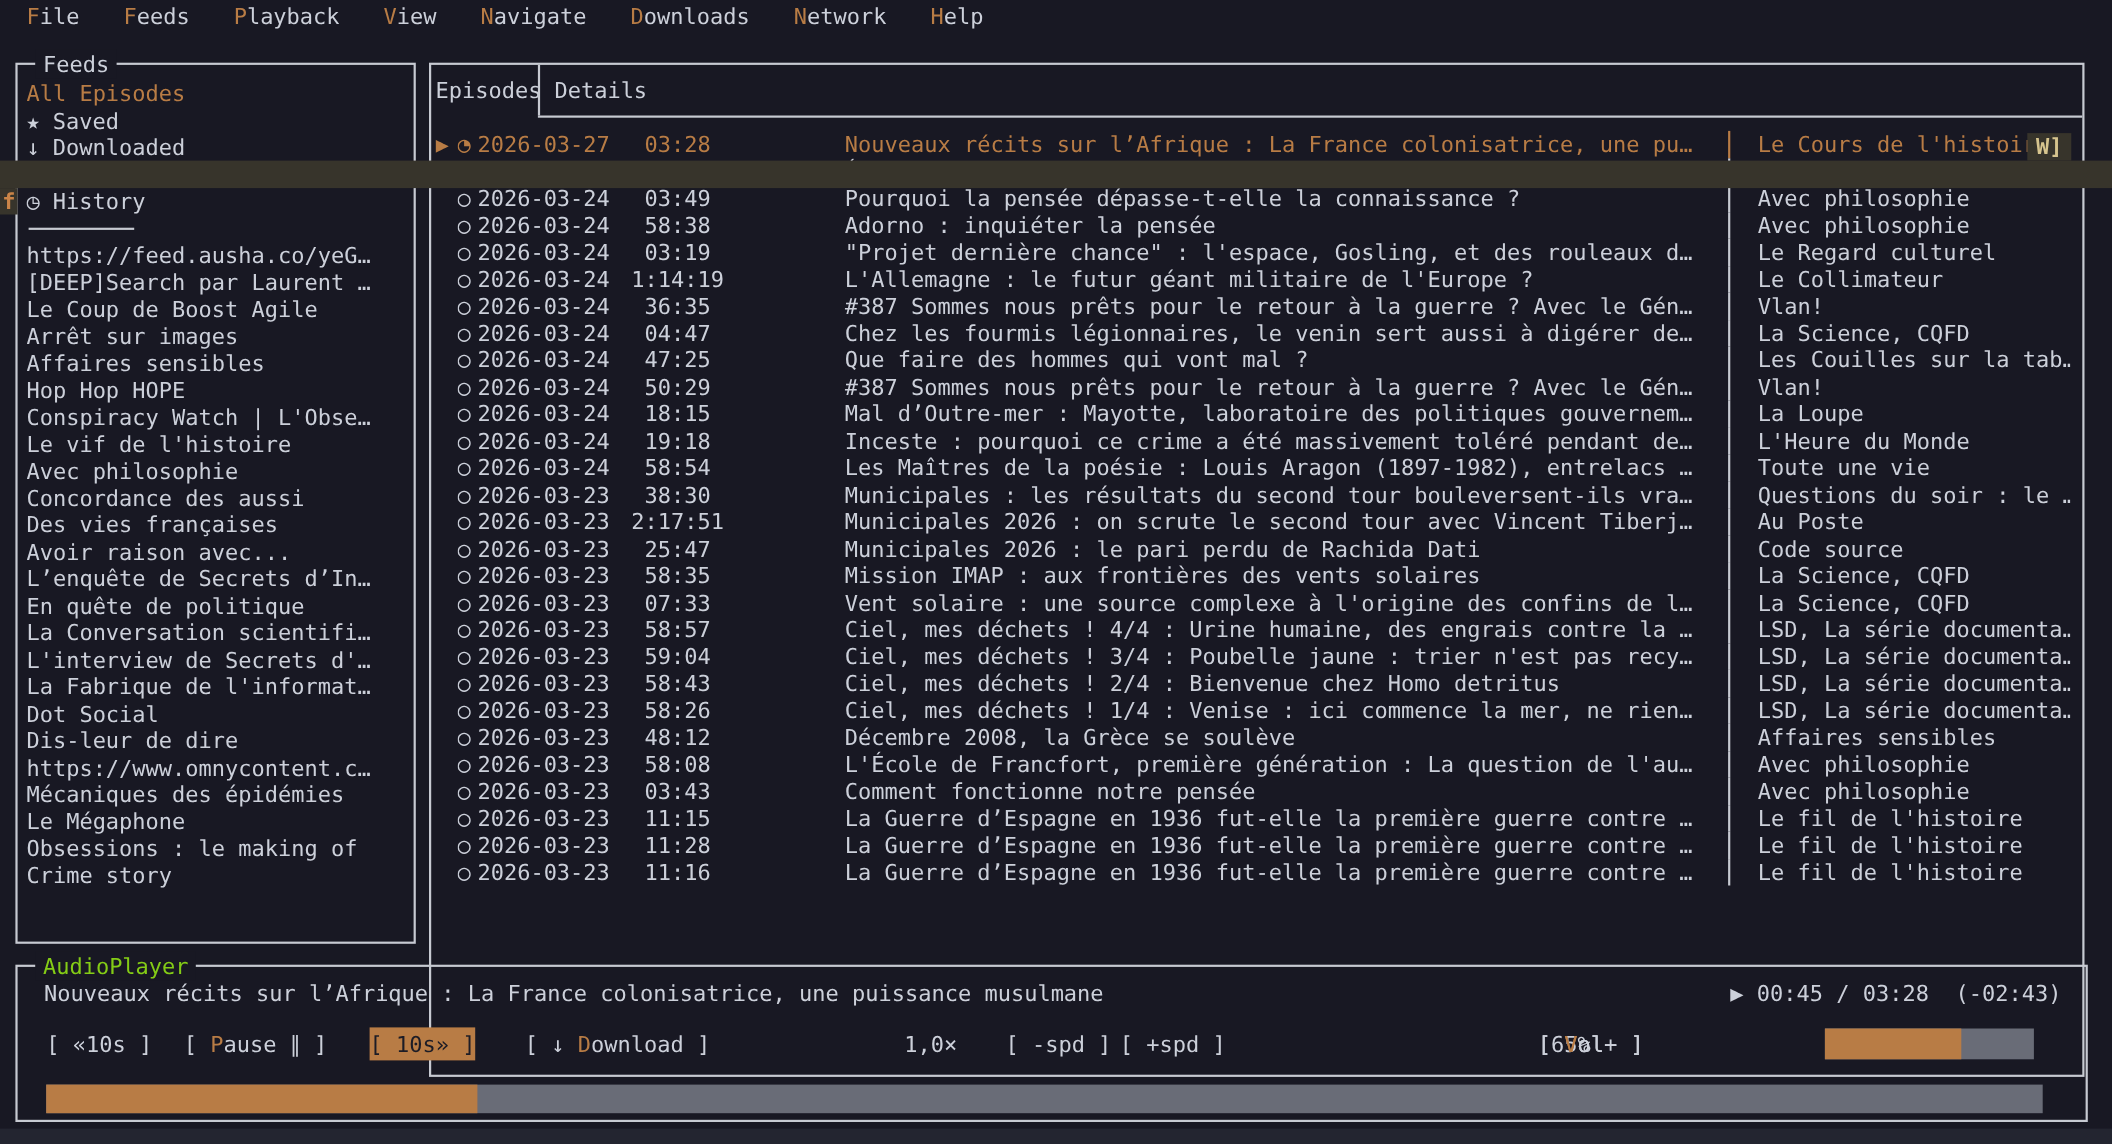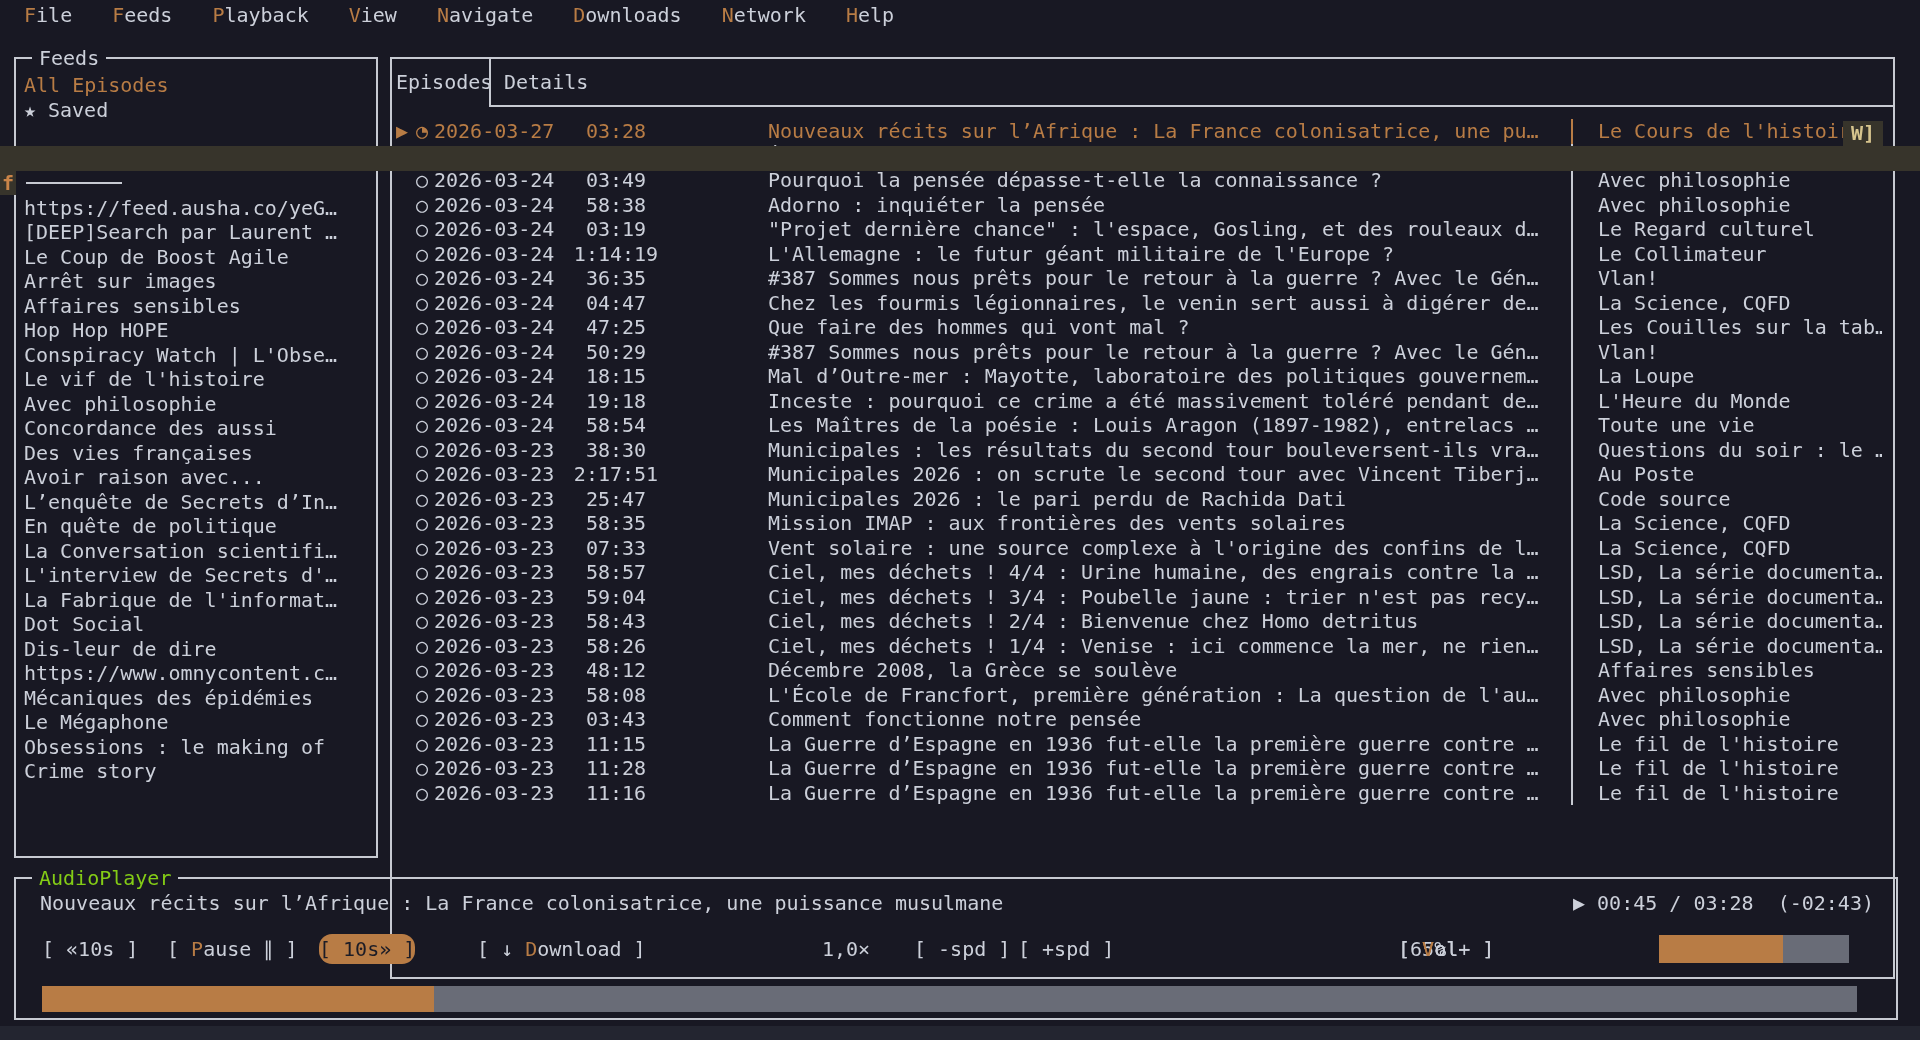--- a/index.html
+++ b/index.html
@@ -67,21 +67,21 @@
 
   
   .player-panel { left:14px; top:877px; width:1884px; height:143px; }
   .player-title { color:#84cc16; }
   .track-title { position:absolute; left:24px; top:12px; white-space:pre; }
   .time-info { position:absolute; right:22px; top:12px; white-space:pre; }
   .controls { position:absolute; left:0; top:55px; width:100%; height:30px; }
   .pbtn { position:absolute; white-space:pre; height:30px; line-height:30px; cursor:default; }
   .btn-skip-back { left:26px; }
   .btn-pause { left:151px; }
-  .btn-skip-fwd { left:303px;border-radius:13px; }
+  .btn-skip-fwd { left:320px; }
   .btn-download { left:441px;margin-left:20px; }
   .speed-display { position:absolute; left:806px; top:0; height:30px; line-height:30px; }
   .btn-speed-down { left:898px; }
   .btn-speed-up { left:1002px; }
   .vol-group { position:absolute; left:1382px; top:0; height:30px; line-height:30px;
     display:flex; white-space:pre;align-items:center; }
   .btn-highlight { background:#b87c45; color:#1c1c26; }
   .volume-bar { position:absolute; left:1643px; top:1px; width:190px; height:28px;
     background:#696c77; }
   .volume-fill { height:100%; background:#b87c45; }
@@ -105,20 +105,21 @@
     <span class="menu-item"><span class="hot">D</span>ownloads</span>
     <span class="menu-item"><span class="hot">N</span>etwork</span>
     <span class="menu-item"><span class="hot">H</span>elp</span>
   </div>
 
 <div class="panel feeds-panel">
   <span class="panel-title">Feeds</span>
   <div class="feeds-list" id="feeds-list">
       <div class="feed-item selected"><span>All Episodes</span></div>
       <div class="feed-item"><span class="icon">★</span><span>Saved</span></div>
+      <div class="feed-item"><span class="icon">↓</span><span>Downloaded</span></div>
       <div class="feed-spacer"></div>
       <div class="feed-item"><span class="icon">◷</span><span>History</span></div>
       <div class="feed-divider"></div>
       <div class="feed-item"><span>https://feed.ausha.co/yeG…</span></div>
       <div class="feed-item"><span>[DEEP]Search par Laurent …</span></div>
       <div class="feed-item"><span>Le Coup de Boost Agile</span></div>
       <div class="feed-item"><span>Arrêt sur images</span></div>
       <div class="feed-item"><span>Affaires sensibles</span></div>
       <div class="feed-item"><span>Hop Hop HOPE</span></div>
       <div class="feed-item"><span>Conspiracy Watch | L'Obse…</span></div>

